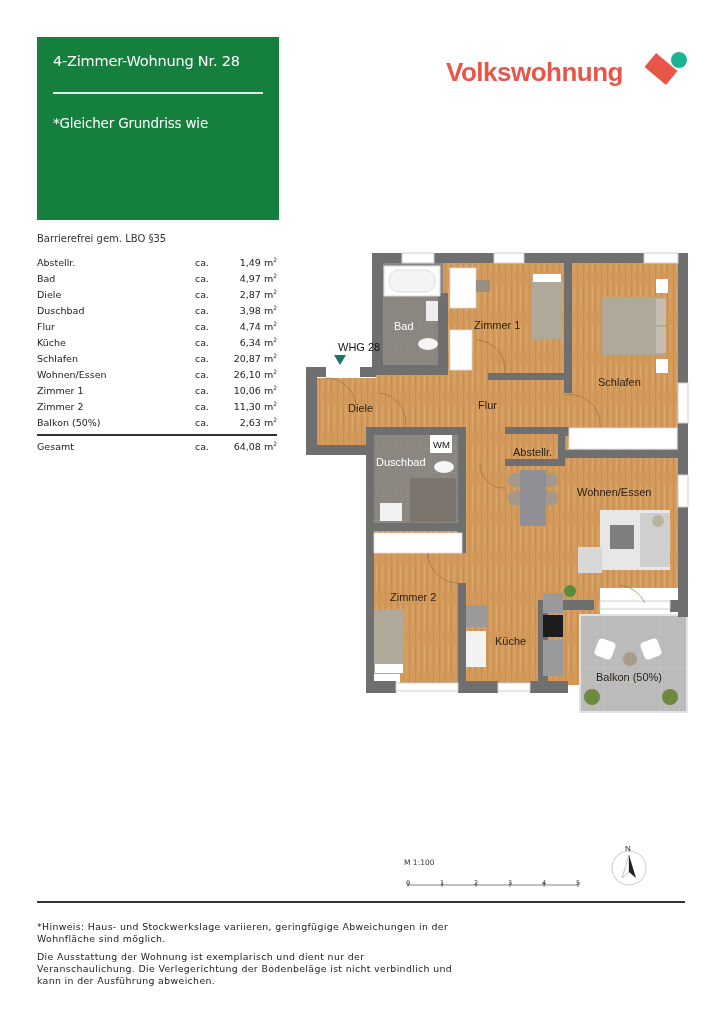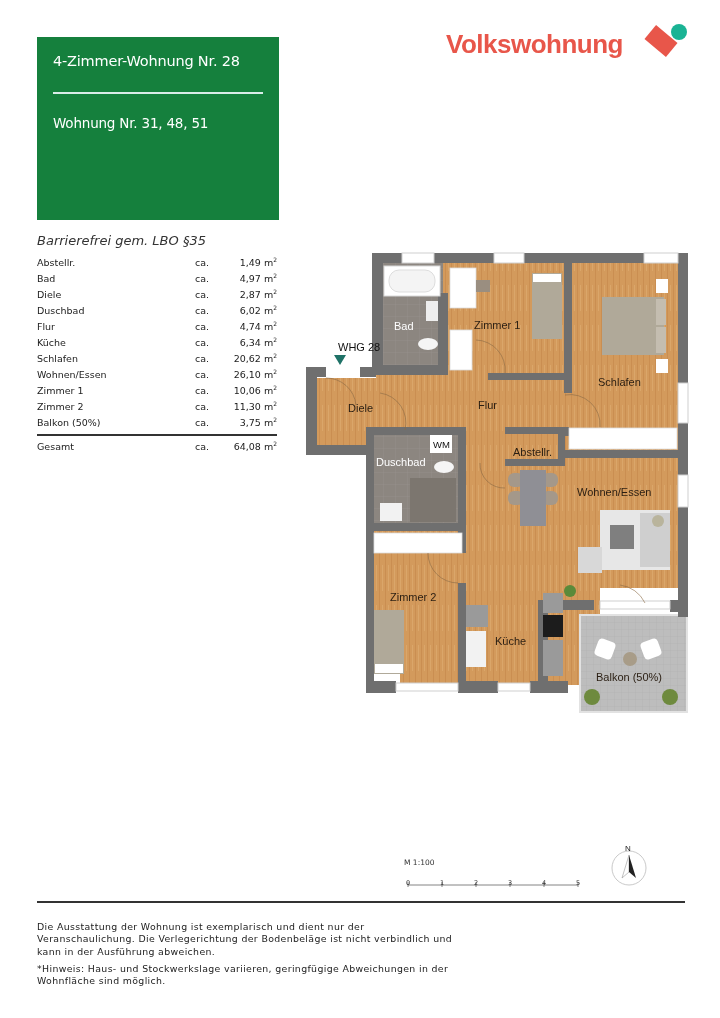--- a/index.html
+++ b/index.html
@@ -8,25 +8,25 @@
 
   .title-box {
     position: absolute; left: 37px; top: 37px; width: 242px; height: 183px;
     background: #15803d; color: #ffffff; padding: 15px 16px;
   }
   .title-box .t-line { font-size: 14.5px; line-height: 19px; font-weight: 500; letter-spacing: -0.2px; white-space: nowrap; }
   .title-box .divider { height: 1.5px; background: #d9ede9; margin: 21px 0 0 0; width: 210px; }
   .title-box .note { margin-top: 20px; }
   .title-box .note .t-line { font-size: 13.5px; line-height: 18px; }
 
-  .logo { position: absolute; left: 446px; top: 24px; height: 40px; display: flex; align-items: center; justify-content: center; }
+  .logo { position: absolute; left: 446px; top: 52px; height: 40px; display: flex; align-items: center; justify-content: center; }
   .logo-text { font-family: "Liberation Sans", sans-serif; font-weight: bold; font-size: 26px; color: #e8564a; letter-spacing: -0.5px; }
   .logo-mark { position: absolute; left: 192px; top: -1px; width: 52px; height: 42px; }
 
-  .barrier { position: absolute; left: 37px; top: 233px; font-size: 13px; font-style: italic; color: #333; }
+  .barrier { position: absolute; left: 37px; top: 233px; font-size: 10px; color: #333; }
 
   .area-table { position: absolute; left: 37px; top: 254px; width: 240px; font-size: 9.5px; color: #222; }
   .area-row { display: flex; height: 16px; align-items: center; }
   .area-row .name { width: 158px; }
   .area-row .ca { width: 30px; }
   .area-row .val { flex: 1; text-align: right; }
   .area-row sup { font-size: 6px; vertical-align: super; line-height: 0; }
   .area-sep { height: 1.5px; background: #333; margin: 4px 0 3px 0; }
 
   .plan { position: absolute; left: 300px; top: 245px; width: 400px; height: 470px; }
@@ -41,21 +41,21 @@
   .disclaimer { position: absolute; left: 37px; top: 921px; width: 420px; font-size: 9.4px; line-height: 12.3px; color: #222; letter-spacing: 0.35px; }
   .disclaimer p + p { margin-top: 5px; }
 </style>
 </head>
 <body>
 
 <div class="title-box">
   <div class="t-line">4-Zimmer-Wohnung Nr. 28</div>
   <div class="divider"></div>
   <div class="note">
-    <div class="t-line">Wohnung Nr. 31, 48, 51</div>
+    <div class="t-line">*Gleicher Grundriss wie</div>
   </div>
 </div>
 
 <div class="logo">
   <span class="logo-text">Volkswohnung</span>
   <svg class="logo-mark" viewBox="0 0 52 42">
     <rect x="9" y="9" width="28" height="18" fill="#e8564a" transform="rotate(40 23 18)"></rect>
     <circle cx="41" cy="9" r="8" fill="#1ab394"></circle>
   </svg>
 </div>
@@ -74,56 +74,56 @@
       <span class="val"><span>4,97 m</span><sup>2</sup></span>
     </div>
   <div class="area-row">
       <span class="name">Diele</span>
       <span class="ca">ca.</span>
       <span class="val"><span>2,87 m</span><sup>2</sup></span>
     </div>
   <div class="area-row">
       <span class="name">Duschbad</span>
       <span class="ca">ca.</span>
-      <span class="val"><span>6,02 m</span><sup>2</sup></span>
+      <span class="val"><span>3,98 m</span><sup>2</sup></span>
     </div>
   <div class="area-row">
       <span class="name">Flur</span>
       <span class="ca">ca.</span>
       <span class="val"><span>4,74 m</span><sup>2</sup></span>
     </div>
   <div class="area-row">
       <span class="name">Küche</span>
       <span class="ca">ca.</span>
       <span class="val"><span>6,34 m</span><sup>2</sup></span>
     </div>
   <div class="area-row">
       <span class="name">Schlafen</span>
       <span class="ca">ca.</span>
-      <span class="val"><span>20,62 m</span><sup>2</sup></span>
+      <span class="val"><span>20,87 m</span><sup>2</sup></span>
     </div>
   <div class="area-row">
       <span class="name">Wohnen/Essen</span>
       <span class="ca">ca.</span>
       <span class="val"><span>26,10 m</span><sup>2</sup></span>
     </div>
   <div class="area-row">
       <span class="name">Zimmer 1</span>
       <span class="ca">ca.</span>
       <span class="val"><span>10,06 m</span><sup>2</sup></span>
     </div>
   <div class="area-row">
       <span class="name">Zimmer 2</span>
       <span class="ca">ca.</span>
       <span class="val"><span>11,30 m</span><sup>2</sup></span>
     </div>
   <div class="area-row">
       <span class="name">Balkon (50%)</span>
       <span class="ca">ca.</span>
-      <span class="val"><span>3,75 m</span><sup>2</sup></span>
+      <span class="val"><span>2,63 m</span><sup>2</sup></span>
     </div>
   <div class="area-sep"></div>
   <div class="area-row">
       <span class="name">Gesamt</span>
       <span class="ca">ca.</span>
       <span class="val"><span>64,08 m</span><sup>2</sup></span>
     </div>
 </div>
 
 <svg class="plan" viewBox="0 0 400 470" width="400" height="470">
@@ -335,15 +335,15 @@
 <svg class="compass" viewBox="0 0 38 48">
   <circle cx="19" cy="26" r="17" fill="none" stroke="#bbbbbb" stroke-width="0.8"></circle>
   <polygon points="19,13 12,36 19,30" fill="#ffffff" stroke="#999" stroke-width="0.6"></polygon>
   <polygon points="19,13 26,36 19,30" fill="#222222"></polygon>
   <text x="15" y="9" font-size="8" font-family="Liberation Sans, sans-serif" fill="#222">N</text>
 </svg>
 
 <div class="footer-line"></div>
 
 <div class="disclaimer">
+  <p>*Hinweis: Haus- und Stockwerkslage variieren, geringfügige Abweichungen in der Wohnfläche sind möglich.</p>
   <p>Die Ausstattung der Wohnung ist exemplarisch und dient nur der Veranschaulichung. Die Verlegerichtung der Bodenbeläge ist nicht verbindlich und kann in der Ausführung abweichen.</p>
-  <p>*Hinweis: Haus- und Stockwerkslage variieren, geringfügige Abweichungen in der Wohnfläche sind möglich.</p>
 </div>
 
 </body></html>

